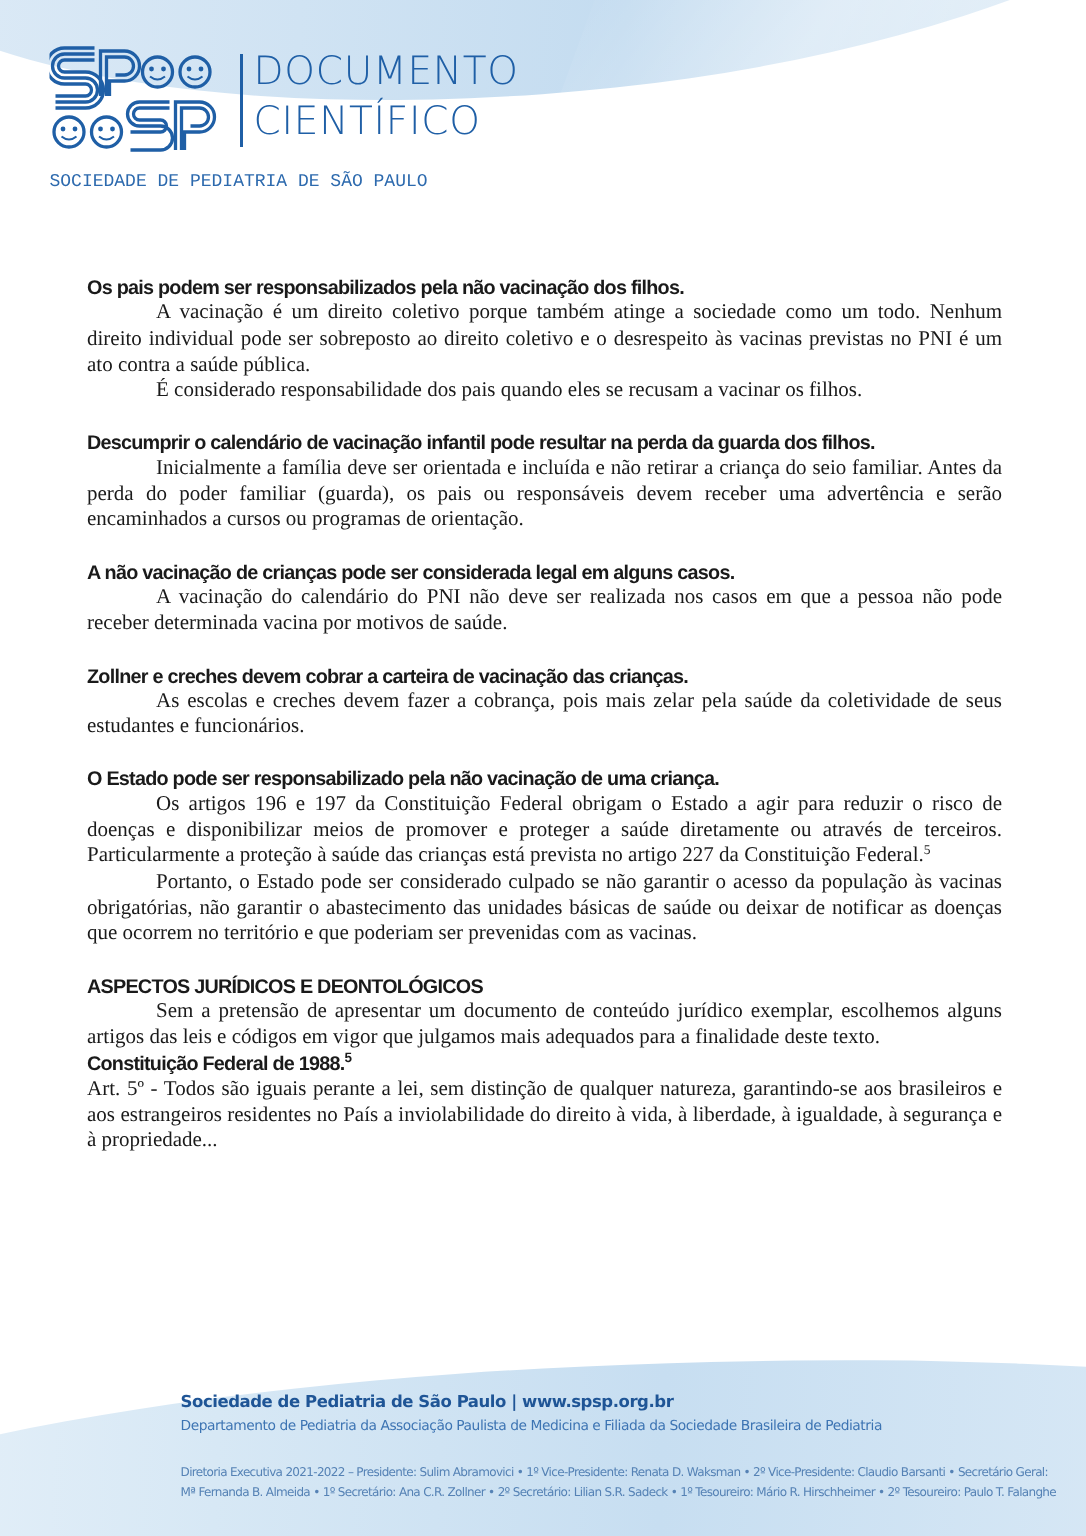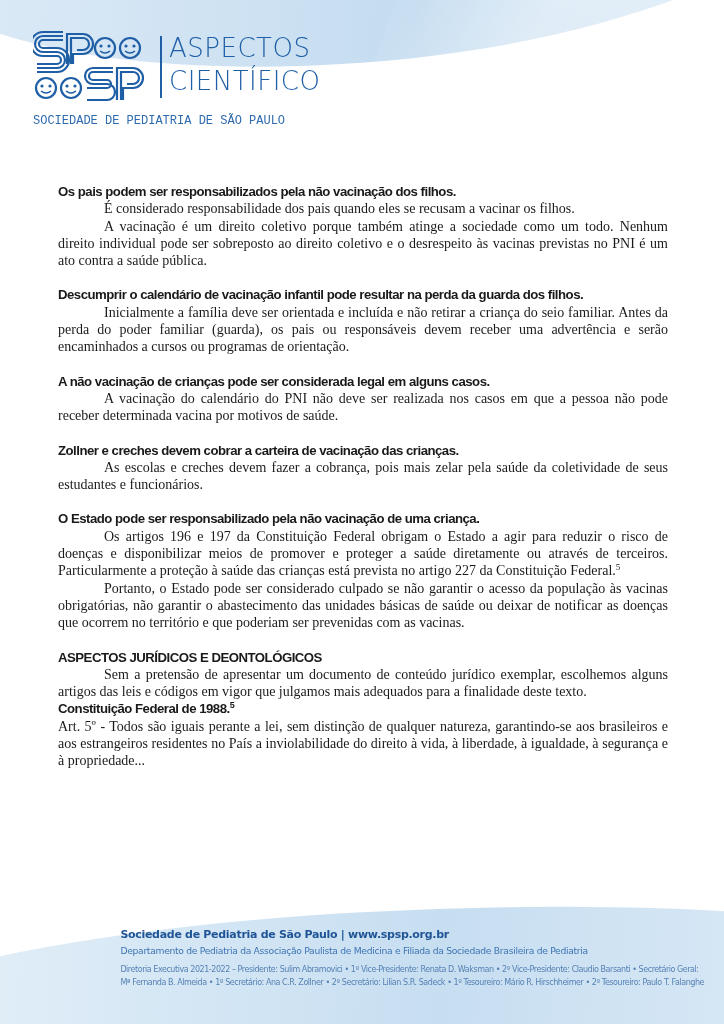--- a/index.html
+++ b/index.html
@@ -56,21 +56,21 @@
   .footer-bg {
     position: absolute; left: -200px; top: 912px;
     width: 1150px; height: 500px;
     border-radius: 50% 50% 0 0 / 22% 16% 0 0;
     background: linear-gradient(95deg, #eef5fb 0%, #d7e8f5 30%, #c7def1 55%, #d6e7f5 80%, #e8f1fa 100%);
     transform: rotate(-3deg);
     z-index: 0;
   }
   .footer { position: absolute; right: 20px; top: 928px; z-index: 2; font-family: "DejaVu Sans", sans-serif; }
   .footer .f1 { font-size: 11px; font-weight: bold; color: #1f5596; letter-spacing: -0.3px; margin-bottom: 4px; }
-  .footer .f2 { font-size: 9.2px; color: #3d74b3; letter-spacing: -0.3px; margin-bottom: 7px; }
+  .footer .f2 { font-size: 9.2px; color: #3d74b3; letter-spacing: -0.3px; margin-bottom: 19px; }
   .footer .f3 { font-size: 8px; color: #5582b5; letter-spacing: -0.45px; line-height: 13px; white-space: nowrap; }
 </style>
 </head>
 <body>
 
 <div class="header-bg"></div>
 <div class="header-bg2"></div>
 
 <div class="header">
   <svg class="logo" viewBox="0 0 122 72">
@@ -105,30 +105,30 @@
         <circle cx="42" cy="56" r="1.6"></circle>
     </g>
     <g fill="none" stroke="#1f5fa6" stroke-width="1.4">
       <path d="M67 21 q5 4 10 0"></path>
         <path d="M92 21 q5 4 10 0"></path>
       <path d="M8 61 q5 4 10 0"></path>
         <path d="M33 61 q5 4 10 0"></path>
     </g>
   </svg>
   <div class="logo-divider"></div>
-  <div class="title-line l1">ASPECTOS</div>
+  <div class="title-line l1">DOCUMENTO</div>
   <div class="title-line l2">CIENTÍFICO</div>
   <div class="subtitle">SOCIEDADE DE PEDIATRIA DE SÃO PAULO</div>
 </div>
 
 <div class="content">
 
   <div class="hd">Os pais podem ser responsabilizados pela não vacinação dos filhos.</div>
+  <p class="ind">A vacinação é um direito coletivo porque também atinge a sociedade como um todo. Nenhum direito individual pode ser sobreposto ao direito coletivo e o desrespeito às vacinas previstas no PNI é um ato contra a saúde pública.</p>
   <p class="ind">É considerado responsabilidade dos pais quando eles se recusam a vacinar os filhos.</p>
-  <p class="ind">A vacinação é um direito coletivo porque também atinge a sociedade como um todo. Nenhum direito individual pode ser sobreposto ao direito coletivo e o desrespeito às vacinas previstas no PNI é um ato contra a saúde pública.</p>
   <div class="gap"></div>
 
   <div class="hd">Descumprir o calendário de vacinação infantil pode resultar na perda da guarda dos filhos.</div>
   <p class="ind">Inicialmente a família deve ser orientada e incluída e não retirar a criança do seio familiar. Antes da perda do poder familiar (guarda), os pais ou responsáveis devem receber uma advertência e serão encaminhados a cursos ou programas de orientação.</p>
   <div class="gap"></div>
 
   <div class="hd">A não vacinação de crianças pode ser considerada legal em alguns casos.</div>
   <p class="ind">A vacinação do calendário do PNI não deve ser realizada nos casos em que a pessoa não pode receber determinada vacina por motivos de saúde.</p>
   <div class="gap"></div>
 

